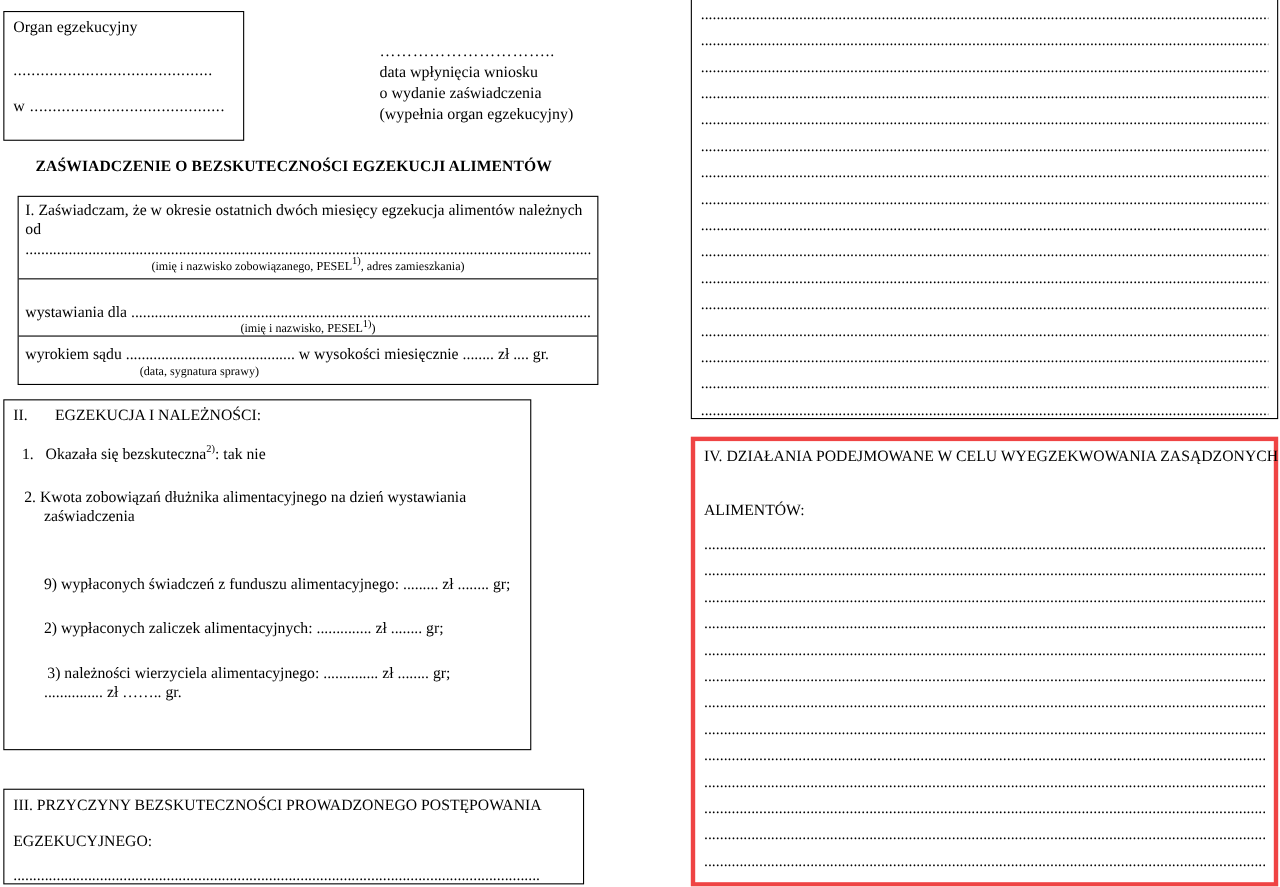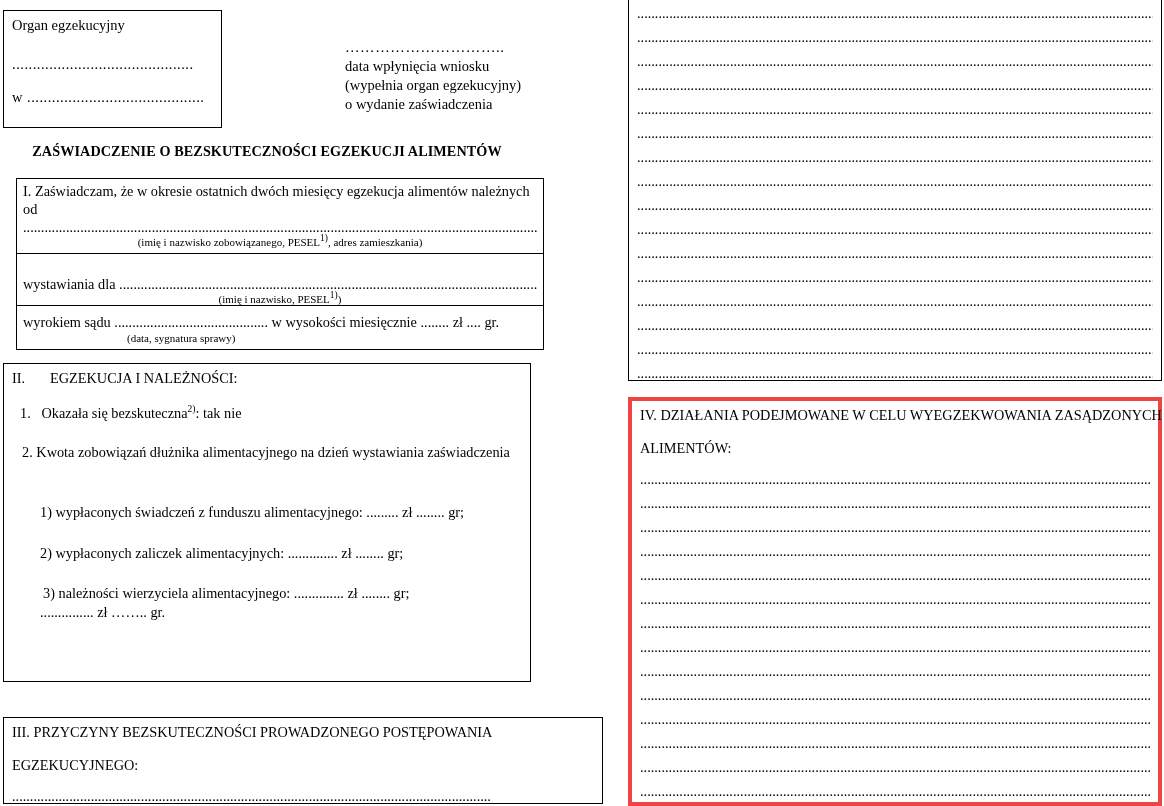--- a/index.html
+++ b/index.html
@@ -84,21 +84,21 @@
 
   .fill-dots {
     font-size: 14.3px;
     white-space: nowrap;
     overflow: hidden;
     display: block;
   }
 
   
   #section-ii {
-    left: 3px; top: 363px; width: 528px; height: 319px;
+    left: 3px; top: 363px; width: 480px; height: 319px;
     border: 1px solid #000;
     padding: 6px 8px 0 8px;
   }
   #sec-ii-head { font-size: 14.3px; }
   #sec-ii-head .numeral { display: inline-block; width: 38px; }
   .sec-ii-item {
     font-size: 14.3px;
     line-height: 1.3;
   }
   #sec-ii-item-1 { margin-top: 17px; padding-left: 28px; text-indent: -20px; }
@@ -106,41 +106,41 @@
   #sec-ii-sub-1 { margin-top: 42px; padding-left: 28px; }
   #sec-ii-sub-2 { margin-top: 22px; padding-left: 28px; }
   #sec-ii-sub-3 { margin-top: 22px; padding-left: 31px; }
   #sec-ii-sub-4 { margin-top: 22px; padding-left: 28px; text-align: justify; }
   #sec-ii-sub-4-amount { padding-left: 28px; }
 
   sup { font-size: 9.5px; vertical-align: super; line-height: 0; }
 
   
   #section-iii {
-    left: 3px; top: 717px; width: 600px; height: 87px;
+    left: 3px; top: 717px; width: 528px; height: 87px;
     border: 1px solid #000;
     padding: 6px 8px 0 8px;
   }
   #sec-iii-head-1 { font-size: 14.3px; }
   #sec-iii-head-2 { font-size: 14.3px; margin-top: 16px; }
   #sec-iii-dots { margin-top: 14px; }
 
   
   #right-top-box {
     left: 628px; top: -2px; width: 534px; height: 383px;
     border: 1px solid #000;
     padding: 0 8px;
   }
   #section-iv {
     left: 628px; top: 397px; width: 534px; height: 409px;
     border: 4px solid #ef4444;
     padding: 6px 8px 0 8px;
   }
   #sec-iv-head-1 { font-size: 14.3px; white-space: nowrap; }
-  #sec-iv-head-2 { font-size: 14.3px; margin-top: 16px; }
+  #sec-iv-head-2 { font-size: 14.3px; margin-top: 32px; }
 
   .dot-line {
     height: 24px;
     line-height: 24px;
     font-size: 14.3px;
     white-space: nowrap;
     overflow: hidden;
     letter-spacing: 0px;
   }
   #right-top-box .dot-line:first-child { padding-top: 2px; }
@@ -153,22 +153,22 @@
 
   <div class="box" id="organ-box">
     <div id="organ-label">Organ egzekucyjny</div>
     <div class="dots-inline" id="organ-dots-1">............................................</div>
     <div class="dots-inline" id="organ-dots-2">w ...........................................</div>
   </div>
 
   <div id="date-block">
     <div class="lead">…………………………..</div>
     <div>data wpłynięcia wniosku</div>
+    <div>o wydanie zaświadczenia</div>
     <div>(wypełnia organ egzekucyjny)</div>
-    <div>o wydanie zaświadczenia</div>
   </div>
 
   <div id="doc-title">ZAŚWIADCZENIE O BEZSKUTECZNOŚCI EGZEKUCJI ALIMENTÓW</div>
 
   <div class="box" id="section-i">
 
     <div class="sec-i-row" id="sec-i-row-1">
       <div class="body-text">I. Zaświadczam, że w okresie ostatnich dwóch miesięcy egzekucja alimentów należnych od</div>
       <div class="fill-dots">..................................................................................................................................................</div>
       <div class="caption">
@@ -198,21 +198,21 @@
     </div>
 
     <div class="sec-ii-item" id="sec-ii-item-1">
       <span>1.</span>&nbsp;&nbsp;&nbsp;<span>Okazała się bezskuteczna</span><sup>2)</sup><span>: tak nie</span>
     </div>
 
     <div class="sec-ii-item" id="sec-ii-item-2">
       <span>2.</span>&nbsp;<span>Kwota zobowiązań dłużnika alimentacyjnego na dzień wystawiania zaświadczenia</span>
     </div>
 
-    <div class="sec-ii-item" id="sec-ii-sub-1">1) wypłaconych świadczeń z funduszu alimentacyjnego: ......... zł ........ gr;</div>
+    <div class="sec-ii-item" id="sec-ii-sub-1">9) wypłaconych świadczeń z funduszu alimentacyjnego: ......... zł ........ gr;</div>
     <div class="sec-ii-item" id="sec-ii-sub-2">2) wypłaconych zaliczek alimentacyjnych: .............. zł ........ gr;</div>
     <div class="sec-ii-item" id="sec-ii-sub-3">3) należności wierzyciela alimentacyjnego: .............. zł ........ gr;</div>
     <div class="sec-ii-item" id="sec-ii-sub-4-amount">............... zł …….. gr.</div>
   </div>
 
   <div class="box" id="section-iii">
     <div id="sec-iii-head-1">III. PRZYCZYNY BEZSKUTECZNOŚCI PROWADZONEGO POSTĘPOWANIA</div>
     <div id="sec-iii-head-2">EGZEKUCYJNEGO:</div>
     <div class="fill-dots" id="sec-iii-dots">......................................................................................................................................</div>
   </div>

